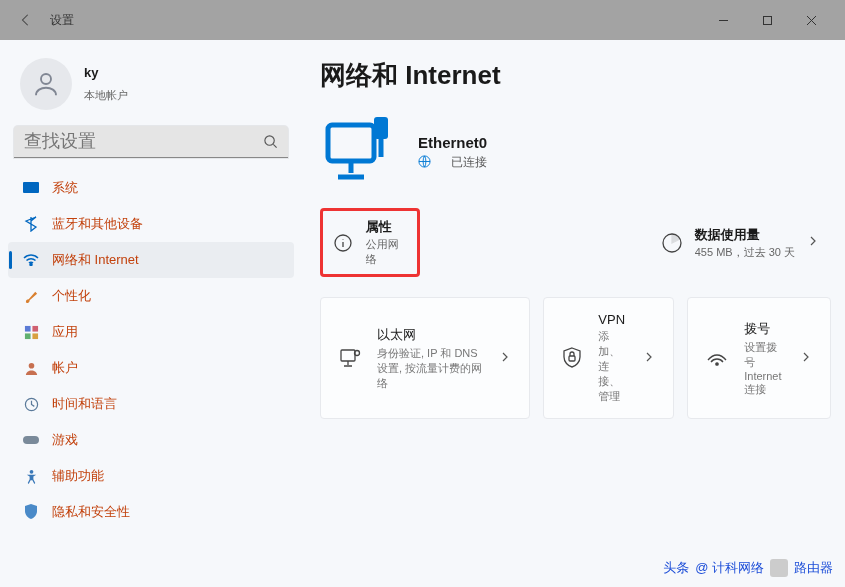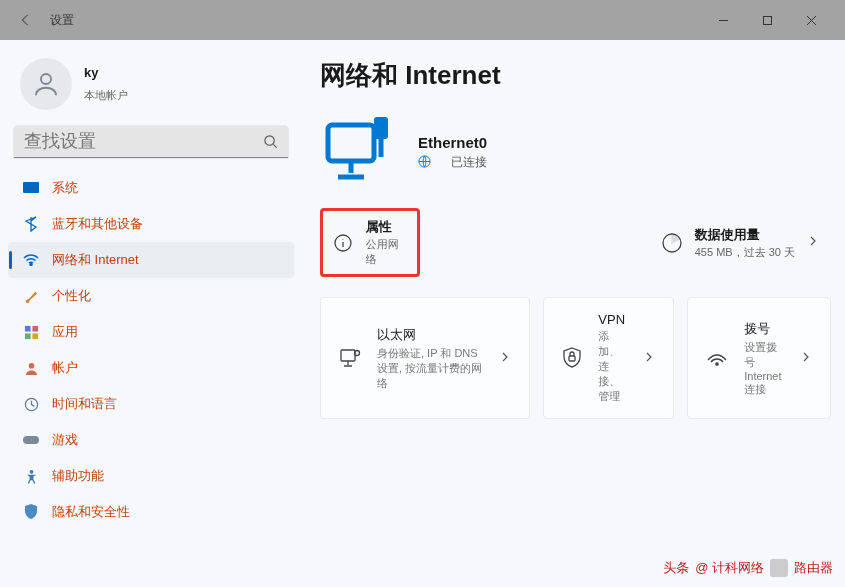--- a/index.html
+++ b/index.html
@@ -34,21 +34,21 @@
 .tcard.hi{border:3px solid #e33;flex:0 0 auto;width:100px;padding:7px 10px}
 .tcard .lab{font-size:13px;font-weight:700}
 .tcard .sub{font-size:11px;color:#666;margin-top:1px}
 .chev{margin-left:auto;color:#555}
 .tic{width:22px;display:flex;align-items:center;justify-content:center;color:#444}
 .cards{display:flex;flex-direction:row;gap:13px}
 .card{display:flex;align-items:center;gap:16px;background:#fcfdfe;border:1px solid #e7e9ed;border-radius:4px;padding:14px 18px;cursor:pointer}
 .cic{width:22px;display:flex;align-items:center;justify-content:center;color:#444}
 .clab{font-size:13px;font-weight:400}
 .csub{font-size:11px;color:#777;margin-top:2px}
-.wm{position:absolute;right:12px;bottom:10px;font-size:13px;color:#b91c1c;display:flex;align-items:center;gap:6px}
+.wm{position:absolute;right:12px;bottom:10px;font-size:13px;color:#1d4ed8;display:flex;align-items:center;gap:6px}
 .wmb{width:18px;height:18px;background:#ccc;border-radius:3px}
 </style>
 </head>
 <body>
 
 <div class="titlebar">
 <div class="back">
 <svg width="14" height="14" viewBox="0 0 16 16">
         <path d="M10 2 4 8l6 6" fill="none" stroke="currentColor" stroke-width="1.2"></path>
       </svg>

